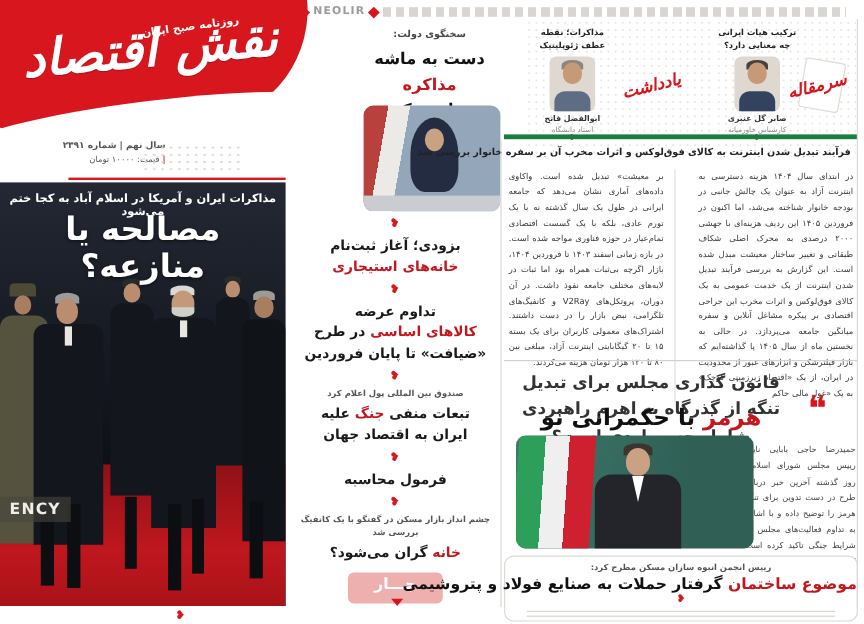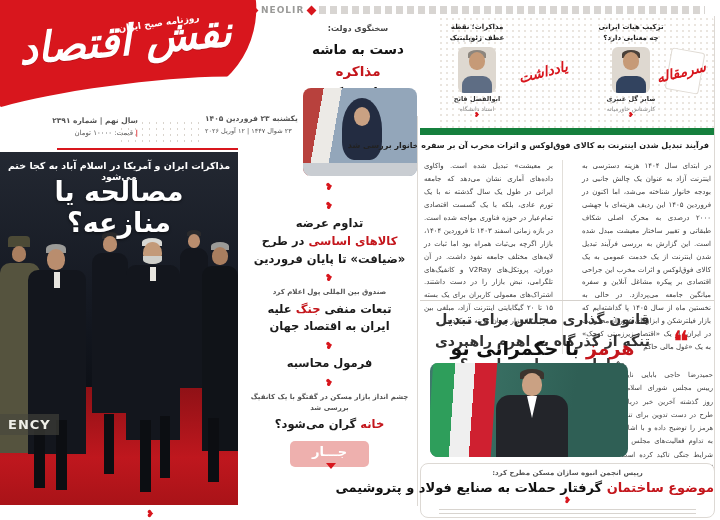--- a/index.html
+++ b/index.html
@@ -104,21 +104,21 @@
   .mid-kicker { font-size:7px; font-weight:bold; color:#555; line-height:1.6; margin-bottom:2px; }
   .mid-item { margin:3px 0; }
   .red { color:#c4161c; }
   .jar-banner { margin-top:4px; background:#eeb0ae; color:#fff; font-weight:bold; font-size:13px;
                 padding:3px 22px 8px; border-radius:5px; position:relative; letter-spacing:2px; }
   .jar-banner .notch { position:absolute; left:50%; bottom:-2px; margin-left:-4px; width:0; height:0;
                        border-left:5px solid transparent; border-right:5px solid transparent;
                        border-top:6px solid #d8161d; }
 
   
-  .main-art { position:absolute; left:420px; top:128px; width:295px; height:186px; border-top:7px solid #15803d; }
+  .main-art { position:absolute; left:420px; top:112px; width:295px; height:186px; border-top:4px solid #15803d; }
   .kicker-row { display:flex; align-items:center; gap:6px; margin-top:6px; }
   .kicker-row .hline { flex:1; height:1px; background:#d8d4cf; }
   .kicker-row .ktext { font-size:8px; font-weight:bold; color:#222; white-space:nowrap; }
   .main-head { text-align:center; font-size:31px; font-weight:bold; color:#111; margin-top:8px;
                letter-spacing:-0.5px; white-space:nowrap; }
   .body-cols { display:flex; gap:9px; margin-top:10px; padding:0 4px; }
   .body-col { flex:1; font-size:7px; line-height:1.85; color:#3a3a3a; text-align:justify; }
   .body-col.first { border-left:1px solid #e2dfda; padding-left:19px; }
 
   
@@ -164,24 +164,20 @@
     <div class="mh-swoosh"></div>
     <div class="mh-title">نقش اقتصاد</div>
     <div class="mh-sub">روزنامه صبح ایران</div>
   </div>
 
   <div class="info-issue">
     <div class="l1">سال نهم | شماره ۲۳۹۱</div>
     <div class="l2"><span class="red-pipe">| </span><span>قیمت: ۱۰۰۰۰ تومان</span></div>
   </div>
   <div class="info-dots"></div>
-  <div class="info-date">
-    <div class="l1">یکشنبه ۲۳ فروردین ۱۴۰۵</div>
-    <div class="l2">۲۳ شوال ۱۴۴۷ | ۱۲ آوریل ۲۰۲۶</div>
-  </div>
   <div class="red-rule"></div>
 
   <div class="filmstrip">
     <span class="fs-diamond"></span>
     <span class="fs-brand">NEOLIR</span>
     <span class="fs-diamond"></span>
     <span class="fs-dashes"></span>
   </div>
 
   <div class="op-box dots-bg" style="left:596px; width:118px;">
@@ -282,20 +278,22 @@
     <div class="leg" style="left:160px; top:264px; width:10px; height:62px;"></div>
     <div class="leg" style="left:208px; top:266px; width:11px; height:64px;"></div>
 
     <div class="watermark">ENCY</div>
   </div>
   <span class="lead-bottom-mark">❥</span>
 
   <div class="mid">
     <span class="bullet">❥</span>
     <div class="mid-item">
+      <div class="mid-h">بزودی؛ آغاز ثبت‌نام</div>
+      <div class="mid-h red">خانه‌های استیجاری</div>
     </div>
     <span class="bullet">❥</span>
     <div class="mid-item">
       <div class="mid-h">تداوم عرضه</div>
       <div class="mid-h"><span class="red">کالاهای اساسی</span><span> در طرح</span></div>
       <div class="mid-h">«ضیافت» تا پایان فروردین</div>
     </div>
     <span class="bullet">❥</span>
     <div class="mid-item">
       <div class="mid-kicker">صندوق بین المللی پول اعلام کرد</div>

